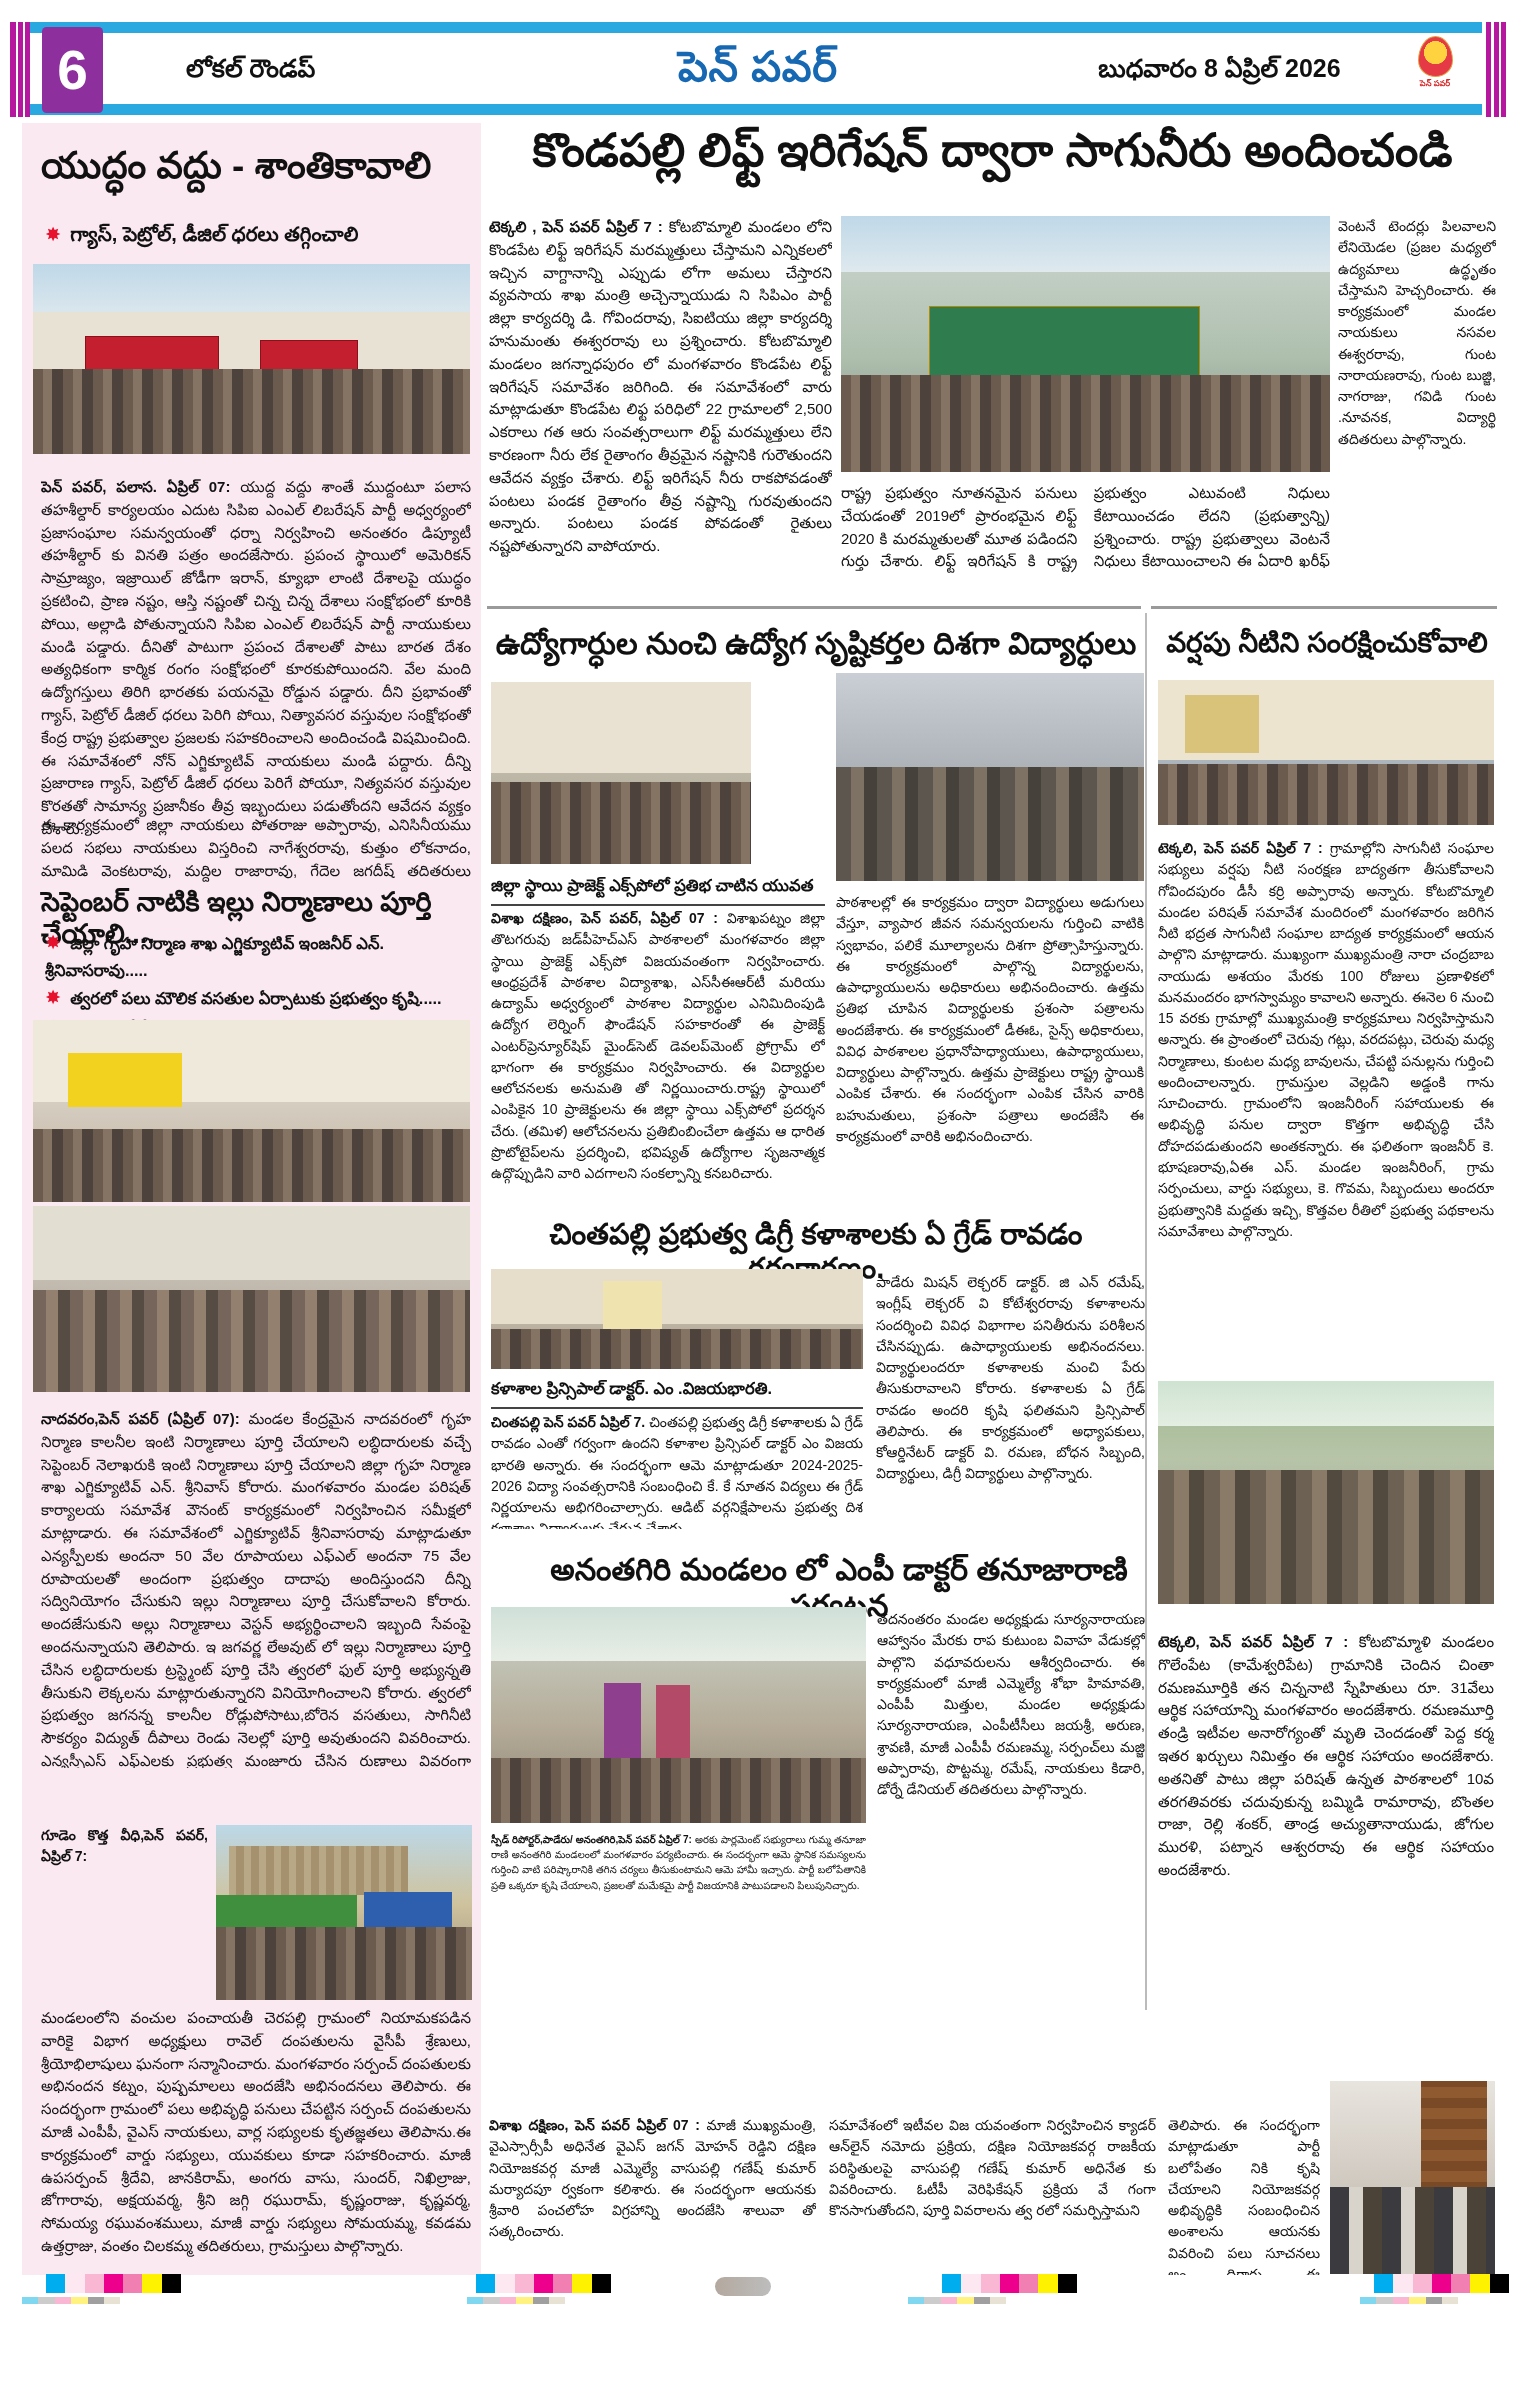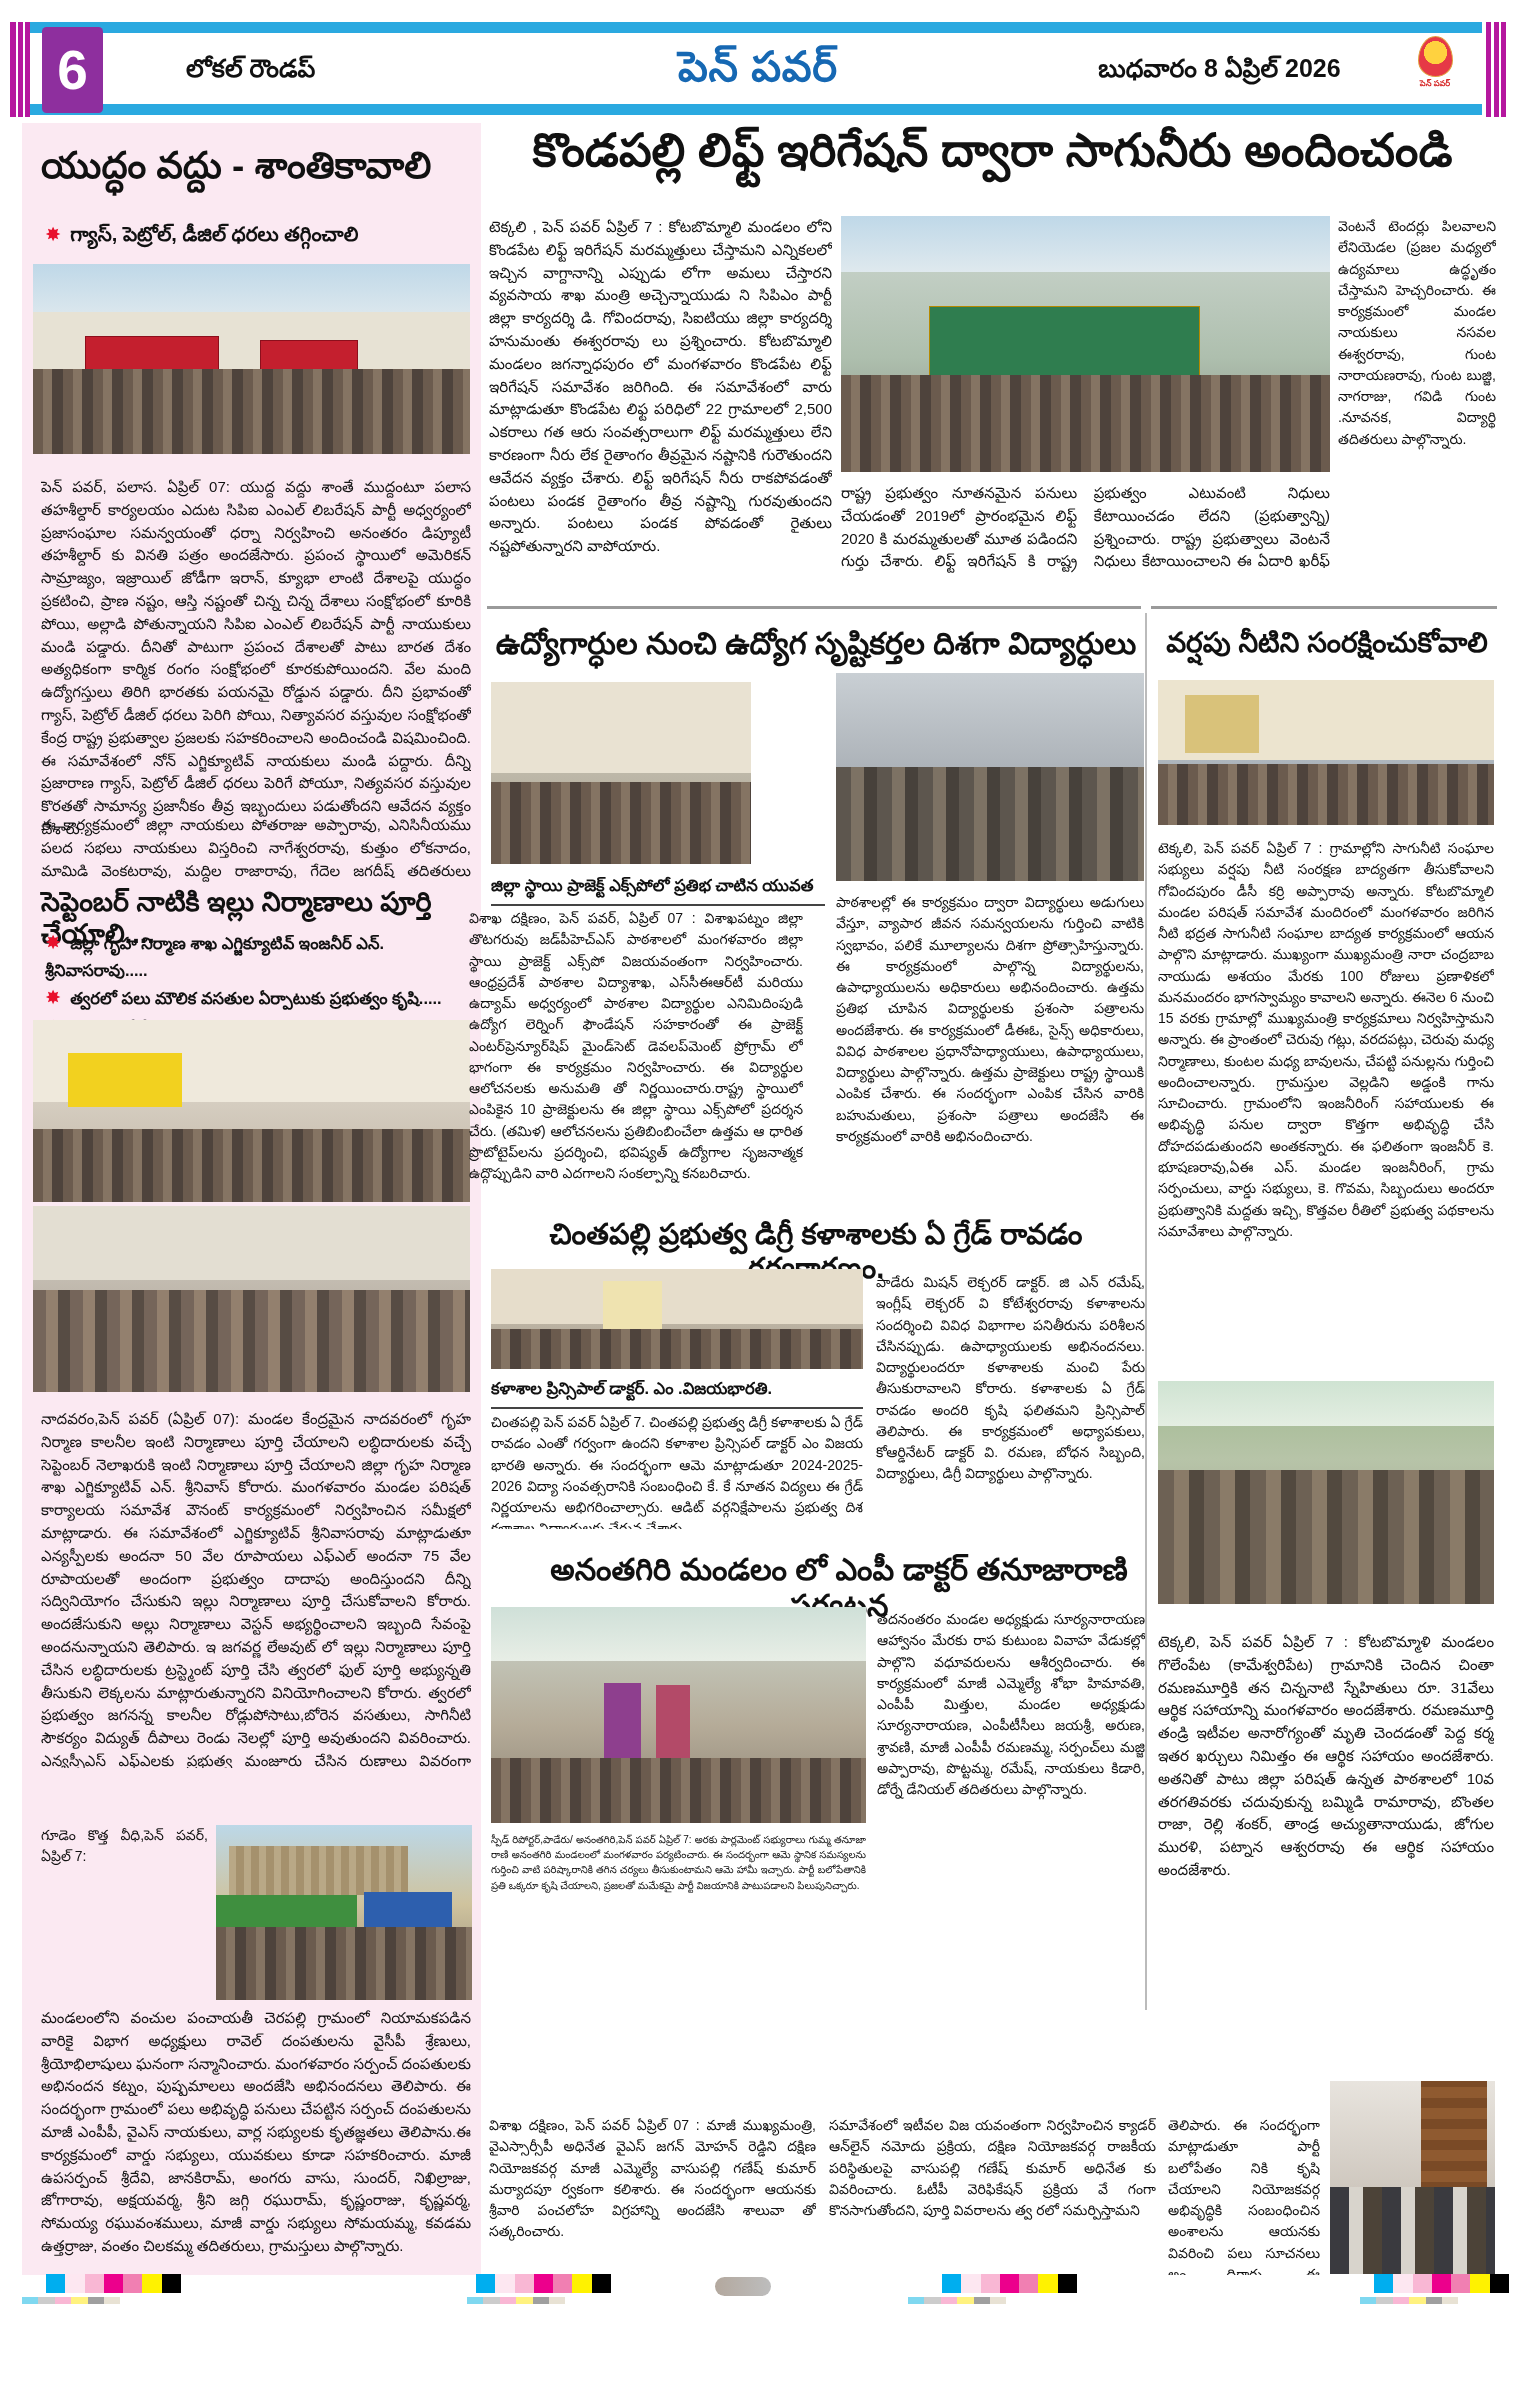--- a/index.html
+++ b/index.html
@@ -16,21 +16,21 @@
   .logo-shield{width:33px;height:39px;background:radial-gradient(circle at 50% 40%, #ffd23f 0 40%, #e63946 41% 100%);border:1.5px solid #e09f3e;border-radius:50% 50% 50% 50%/60% 60% 40% 40%;}
   .logo-text{color:#d62828;font-size:8.2px;font-weight:bold;margin-top:1.5px;white-space:nowrap;}
   .pinkcol{background:#fbe9f2;}
   .hl-xl{font-weight:bold;font-size:46px;line-height:1.12;text-align:center;}
   .hl-lg{font-weight:bold;font-size:37px;line-height:1.15;}
   .hl-md{font-weight:bold;font-size:30.5px;line-height:1.18;text-align:center;}
   .hl-sm{font-weight:bold;font-size:27px;line-height:1.2;}
   .subhead{font-weight:bold;font-size:20px;}
   .star{color:#e8112d;font-size:19.3px;margin-right:9px;}
   .body-txt{font-size:15px;line-height:1.52;text-align:justify;overflow:hidden;}
-  .body-txt .dl{font-weight:normal;}
+  .body-txt .dl{font-weight:bold;}
   .caption{font-weight:bold;font-size:16.4px;border-bottom:2.2px solid #444;padding-bottom:4.5px;}
   .divider{background:#9a9a9a;height:3px;}
   .vline{background:#bbb;width:2.2px;}
   .photo{background:linear-gradient(180deg,#cfd6db 0%,#aeb6bd 55%,#8d959c 100%);position:absolute;overflow:hidden;}
   .photo .sky{position:absolute;left:0;top:0;right:0;height:30%;background:linear-gradient(180deg,#bfd8e8,#dfe9ee);}
   .photo .crowd{position:absolute;left:0;bottom:0;right:0;height:45%;background:repeating-linear-gradient(90deg,#6b5b4e 0 10.4px,#857463 10.4px 19.3px,#4e433c 19.3px 30px);}
   .photo .banner-red{position:absolute;background:#c41f2e;border:1.5px solid #8c0f1c;}
   .photo .banner-yellow{position:absolute;background:#f2d11f;}
   .photo .banner-blue{position:absolute;background:#2d5fae;}
   .photo .banner-green{position:absolute;background:#3f8f3f;}
@@ -147,21 +147,21 @@
 
   <div class="abs hl-md" style="left:487px;top:626px;width:658px;">ఉద్యోగార్ధుల నుంచి ఉద్యోగ సృష్టికర్తల దిశగా విద్యార్ధులు</div>
   <div class="photo" style="left:491px;top:682px;width:260px;height:182px;background:linear-gradient(180deg,#d9d4c8 0%,#b8b2a2 60%,#8e887a 100%);">
     <div class="wall" style="left:0;top:0;width:100%;height:50%;background:#e9e2d2;"></div>
     <div class="crowd" style="height:45%;"></div>
   </div>
   <div class="photo" style="left:836px;top:673px;width:308px;height:208px;background:linear-gradient(180deg,#c9cfd4 0%,#a7adb3 55%,#7e848a 100%);">
     <div class="crowd" style="height:55%;background:repeating-linear-gradient(90deg,#5d564e 0 15px,#7d7264 15px 28px,#47413b 28px 41px);"></div>
   </div>
   <div class="abs caption" style="left:491px;top:876px;width:334px;">జిల్లా స్థాయి ప్రాజెక్ట్ ఎక్స్‌పోలో ప్రతిభ చాటిన యువత</div>
-  <div class="abs body-txt" style="left:469px;top:908px;width:334px;height:290px;font-size:14px;">
+  <div class="abs body-txt" style="left:491px;top:908px;width:334px;height:290px;font-size:14px;">
     <span class="dl">విశాఖ దక్షిణం, పెన్ పవర్, ఏప్రిల్ 07 :</span>
     <span>విశాఖపట్నం జిల్లా తొటగరువు జడ్‌పీహెచ్ఎస్ పాఠశాలలో మంగళవారం జిల్లా స్థాయి ప్రాజెక్ట్ ఎక్స్‌పో విజయవంతంగా నిర్వహించారు. ఆంధ్రప్రదేశ్ పాఠశాల విద్యాశాఖ, ఎస్‌సీఈఆర్‌టీ మరియు ఉద్యామ్ అధ్వర్యంలో పాఠశాల విద్యార్థుల ఎనిమిదింపుడి ఉద్యోగ లెర్నింగ్ ఫౌండేషన్ సహకారంతో ఈ ప్రాజెక్ట్ ఎంటర్‌ప్రెన్యూర్‌షిప్ మైండ్‌సెట్ డెవలప్‌మెంట్ ప్రోగ్రామ్ లో భాగంగా ఈ కార్యక్రమం నిర్వహించారు. ఈ విద్యార్థుల ఆలోచనలకు అనుమతి తో నిర్ణయించారు.రాష్ట్ర స్థాయిలో ఎంపికైన 10 ప్రాజెక్టులను ఈ జిల్లా స్థాయి ఎక్స్‌పోలో ప్రదర్శన చేరు. (తమిళ) ఆలోచనలను ప్రతిబింబించేలా ఉత్తమ ఆ ధారిత ప్రొటోటైప్‌లను ప్రదర్శించి, భవిష్యత్ ఉద్యోగాల సృజనాత్మక ఉద్గొప్పుడిని వారి ఎదగాలని సంకల్పాన్ని కనబరిచారు.</span>
   </div>
   <div class="abs body-txt" style="left:836px;top:892px;width:308px;height:306px;font-size:14px;">
     <span>పాఠశాలల్లో ఈ కార్యక్రమం ద్వారా విద్యార్థులు అడుగులు వేస్తూ, వ్యాపార జీవన సమన్వయలను గుర్తించి వాటికి స్వభావం, పలికే మూల్యాలను దిశగా ప్రోత్సాహిస్తున్నారు. ఈ కార్యక్రమంలో పాల్గొన్న విద్యార్థులను, ఉపాధ్యాయులను అధికారులు అభినందించారు. ఉత్తమ ప్రతిభ చూపిన విద్యార్థులకు ప్రశంసా పత్రాలను అందజేశారు. ఈ కార్యక్రమంలో డీఈఓ, సైన్స్ అధికారులు, వివిధ పాఠశాలల ప్రధానోపాధ్యాయులు, ఉపాధ్యాయులు, విద్యార్థులు పాల్గొన్నారు. ఉత్తమ ప్రాజెక్టులు రాష్ట్ర స్థాయికి ఎంపిక చేశారు. ఈ సందర్భంగా ఎంపిక చేసిన వారికి బహుమతులు, ప్రశంసా పత్రాలు అందజేసి ఈ కార్యక్రమంలో వారికి అభినందించారు.</span>
   </div>
 
   <div class="abs hl-md" style="left:1156px;top:626px;width:342px;font-size:28px;">వర్షపు నీటిని సంరక్షించుకోవాలి</div>
   <div class="photo" style="left:1158px;top:680px;width:336px;height:145px;background:linear-gradient(180deg,#e6ddca 0%,#cbbfa4 55%,#97developers8a75 100%);">
     <div class="wall" style="left:0;top:0;width:100%;height:55%;background:#ece4cf;"></div>

